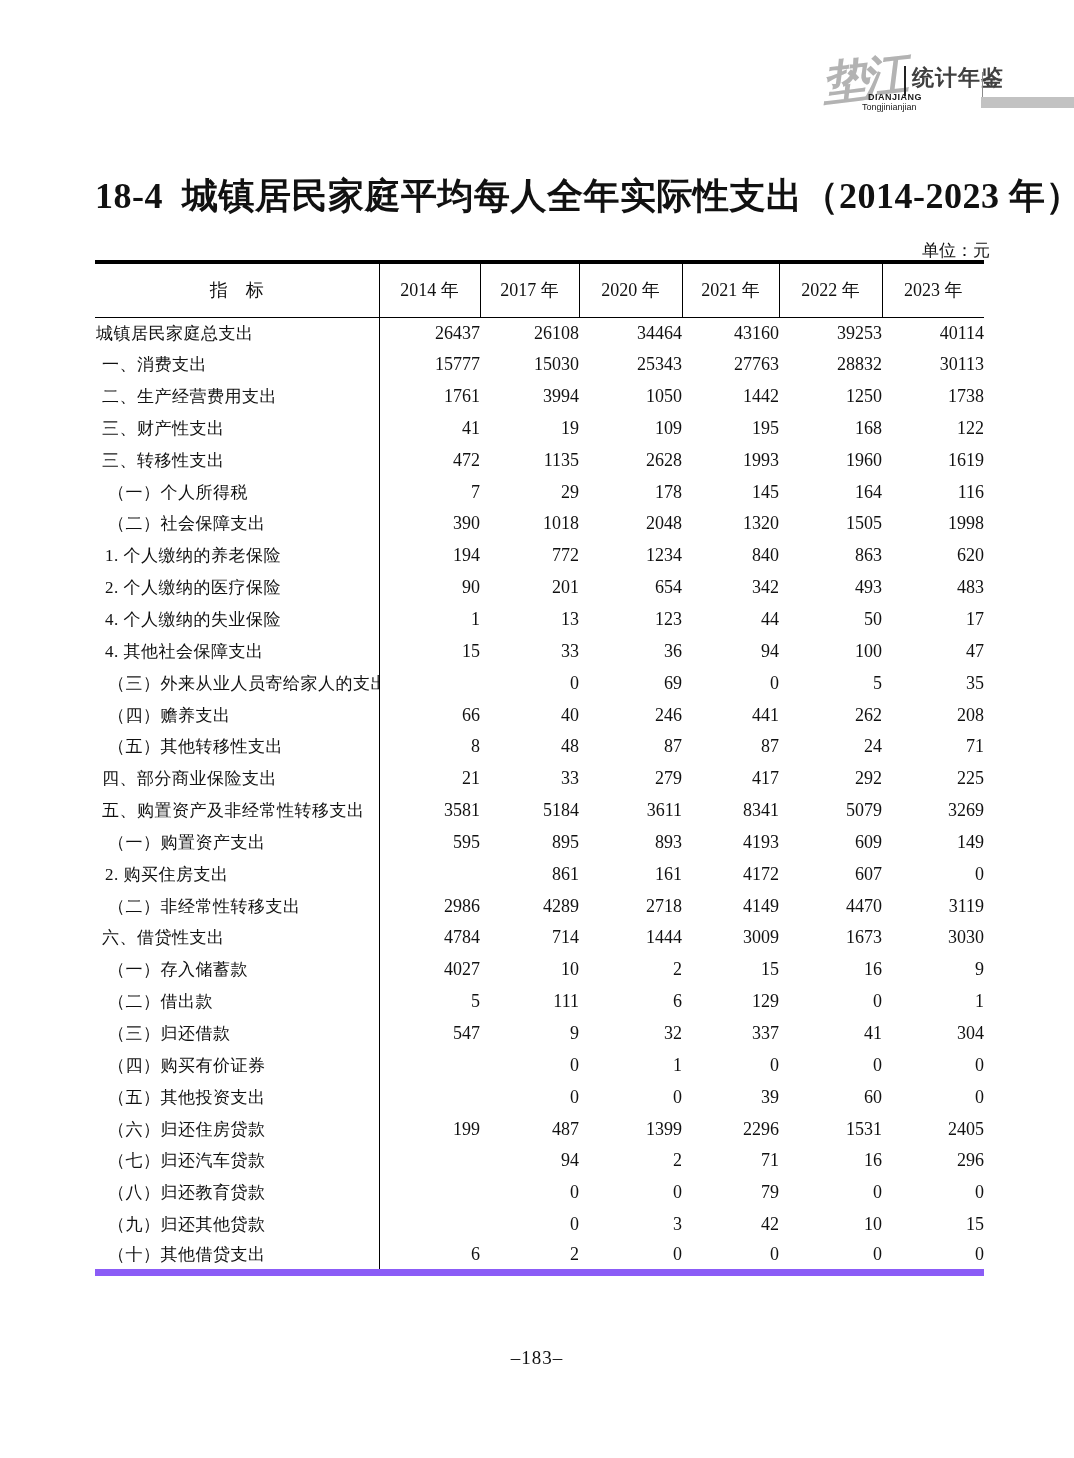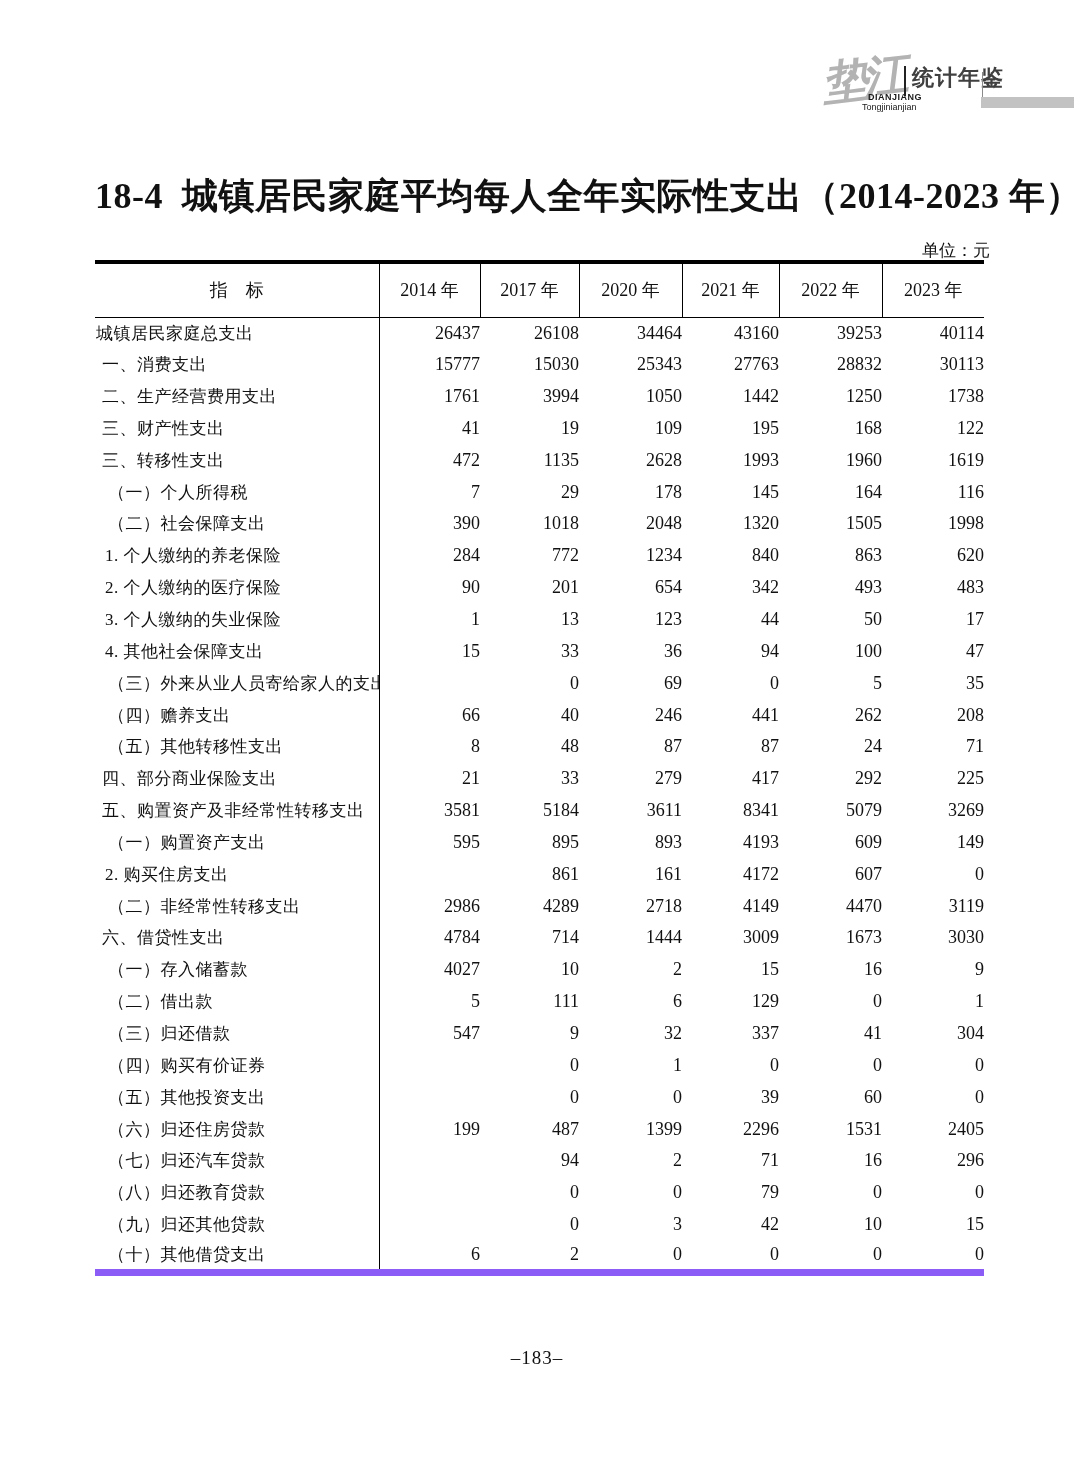--- a/index.html
+++ b/index.html
@@ -168,38 +168,38 @@
           <td class="lbl ind2">（二）社会保障支出</td>
           <td class="num">390</td>
           <td class="num">1018</td>
           <td class="num">2048</td>
           <td class="num">1320</td>
           <td class="num">1505</td>
           <td class="num">1998</td>
         </tr>
         <tr>
           <td class="lbl ind3">1. 个人缴纳的养老保险</td>
-          <td class="num">284</td>
+          <td class="num">194</td>
           <td class="num">772</td>
           <td class="num">1234</td>
           <td class="num">840</td>
           <td class="num">863</td>
           <td class="num">620</td>
         </tr>
         <tr>
           <td class="lbl ind3">2. 个人缴纳的医疗保险</td>
           <td class="num">90</td>
           <td class="num">201</td>
           <td class="num">654</td>
           <td class="num">342</td>
           <td class="num">493</td>
           <td class="num">483</td>
         </tr>
         <tr>
-          <td class="lbl ind3">3. 个人缴纳的失业保险</td>
+          <td class="lbl ind3">4. 个人缴纳的失业保险</td>
           <td class="num">1</td>
           <td class="num">13</td>
           <td class="num">123</td>
           <td class="num">44</td>
           <td class="num">50</td>
           <td class="num">17</td>
         </tr>
         <tr>
           <td class="lbl ind3">4. 其他社会保障支出</td>
           <td class="num">15</td>

